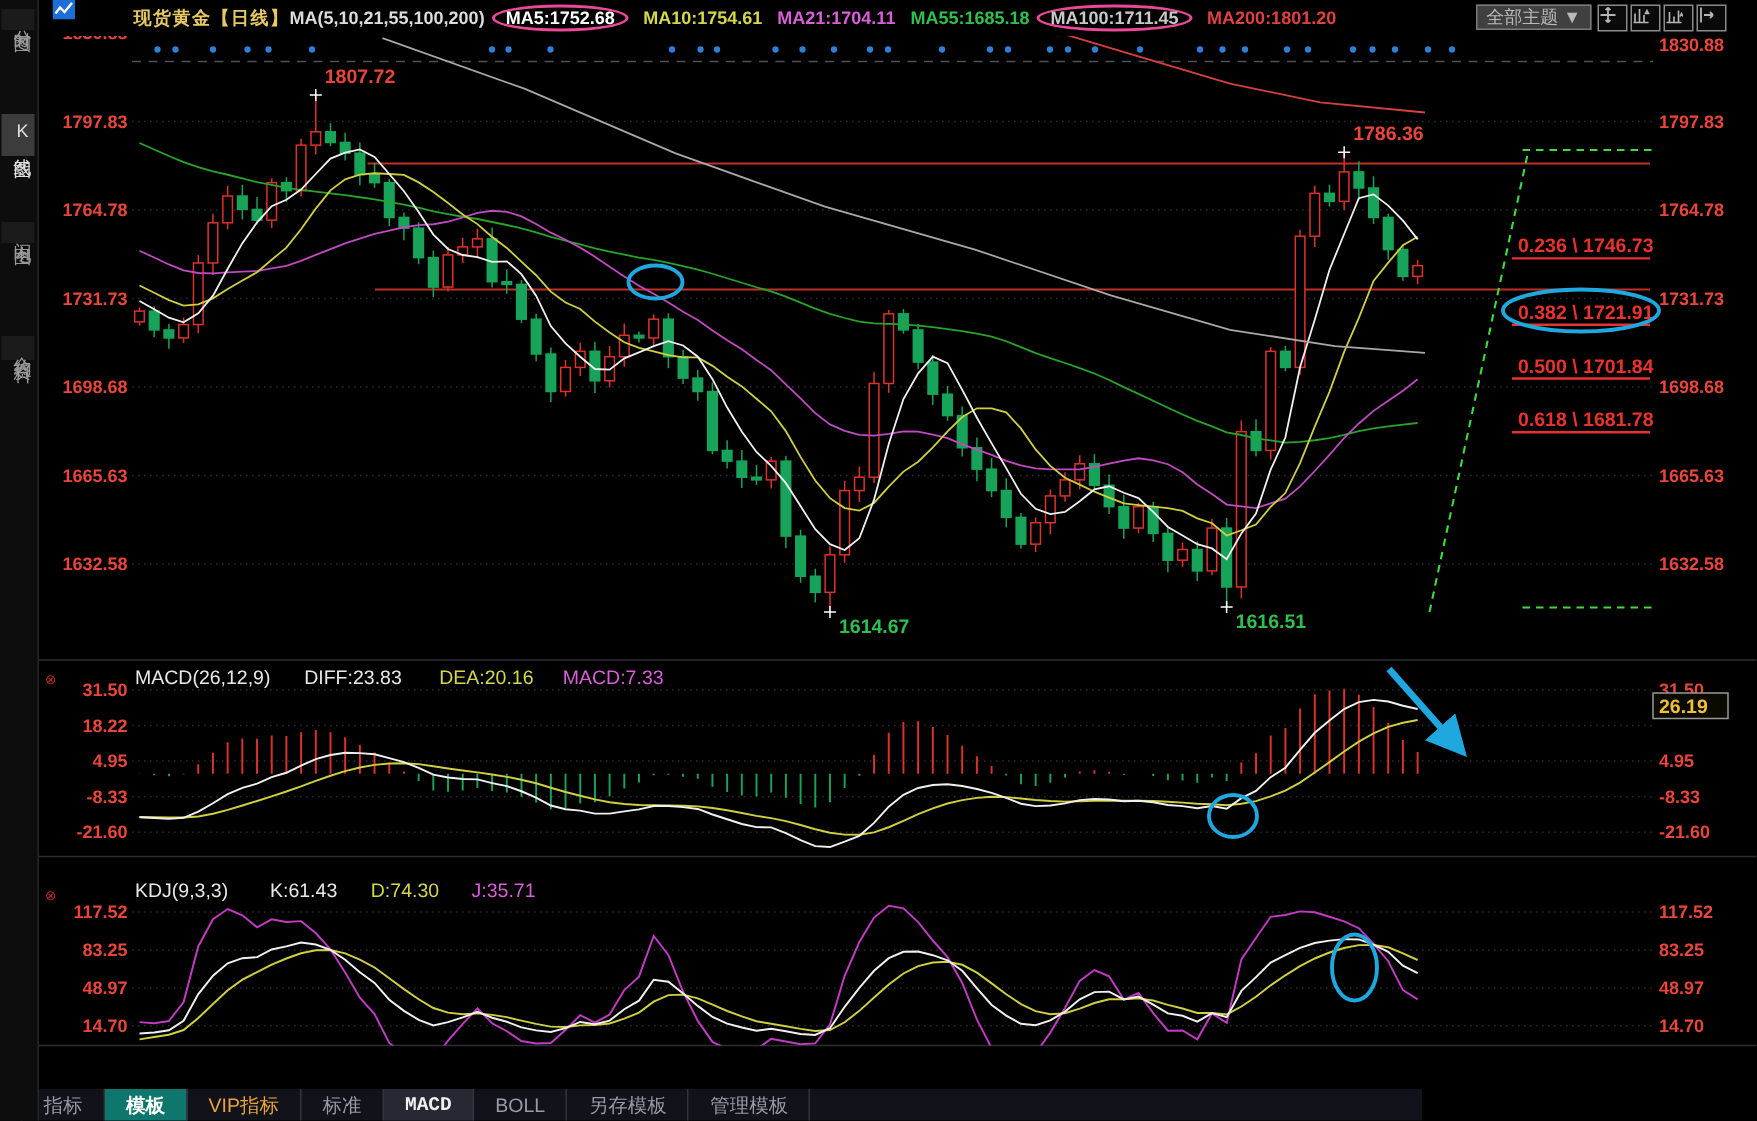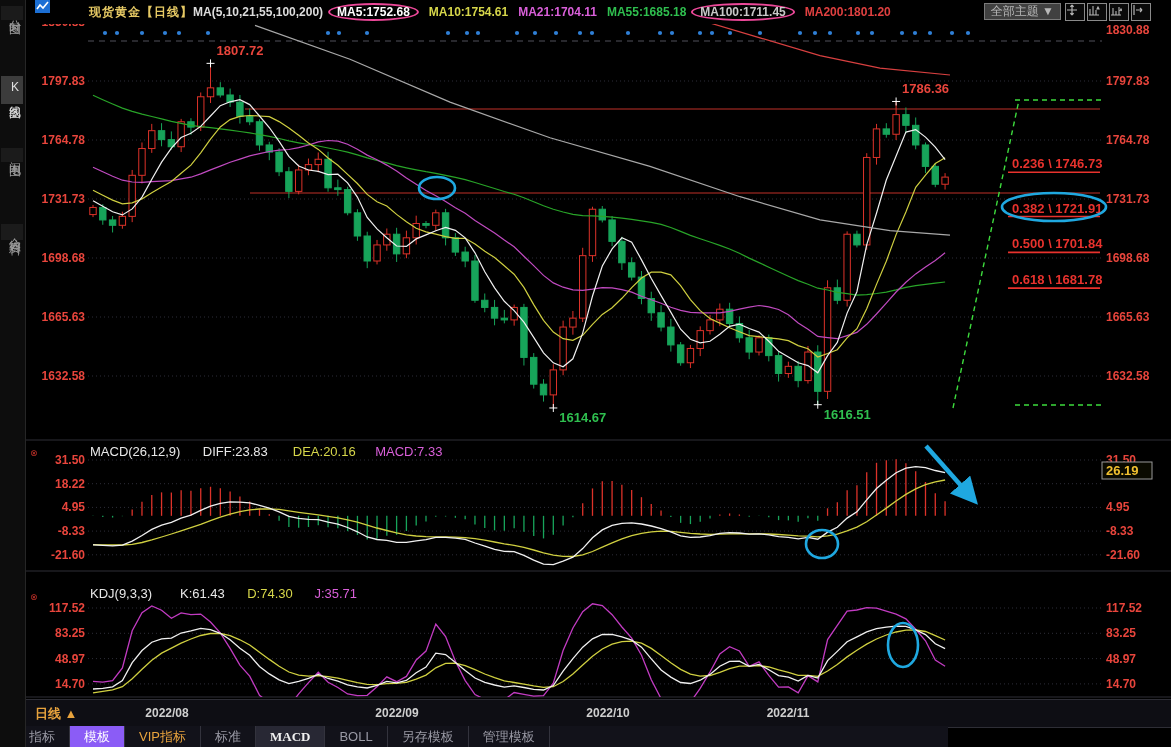--- a/index.html
+++ b/index.html
@@ -28,23 +28,23 @@
   #datebar{position:absolute;left:25px;top:699px;width:1146px;height:27px;background:#0e0e14;
            border-top:1px solid #2e2e36;border-bottom:1px solid #2e2e36;z-index:5;}
   #period{position:absolute;left:10px;top:5px;color:#e8a33d;font-weight:bold;font-size:13px;}
   .month{position:absolute;top:6px;color:#cfcfcf;font-weight:bold;font-size:12px;transform:translateX(-50%);}
   
   #tabbar{position:absolute;left:0px;top:726px;width:948px;height:21px;background:#12121a;
           display:flex;align-items:stretch;z-index:5;font-size:13px;}
   #tab-corner{width:14px;border-right:1px solid #33333d;display:flex;align-items:center;justify-content:center;}
   #tab-corner i{width:7px;height:7px;background:#4a4a55;display:block;}
   .tab{padding:2px 14px;color:#9a9aa5;border-right:1px solid #33333d;display:flex;align-items:center;}
-  .tab.active-light{background:#8b5cf6;color:#fff;font-weight:normal;}
+  .tab.active-light{background:#0f766e;color:#fff;font-weight:bold;}
   .tab.vip{color:#e8a33d;font-weight:normal;}
-  .tab.active-dark{background:#282834;color:#f0f0f0;font-family:Liberation Serif, serif;font-weight:bold;}
+  .tab.active-dark{background:#282834;color:#f0f0f0;font-family:Liberation Mono, monospace;font-weight:bold;}
 </style>
 </head>
 <body>
 
 <div id="stage">
 
   <svg id="chart-svg" width="1171" height="747">
       <defs>
         <clipPath id="clipMain">
           <rect x="88" y="24" width="1014" height="412"></rect>
@@ -496,27 +496,20 @@
       </svg>
   </div>
 
   <div id="sidebar">
       <div class="side-item" style="top: 6px;">分时图</div>
       <div class="side-item sel" style="top: 76px;">K线图</div>
       <div class="side-item" style="top: 148px;">闪电图</div>
       <div class="side-item" style="top: 224px;">合约资料</div>
     </div>
 
-  <div id="datebar">
-    <span id="period">日线 ▲</span>
-  <span class="month" style="left: 142px;">2022/08</span>
-      <span class="month" style="left: 372px;">2022/09</span>
-      <span class="month" style="left: 583px;">2022/10</span>
-      <span class="month" style="left: 763px;">2022/11</span>
-    </div>
 
   <div id="tabbar">
     <span id="tab-corner">
         <i></i>
       </span>
   <span class="tab plain">指标</span>
       <span class="tab active-light">模板</span>
       <span class="tab vip">VIP指标</span>
       <span class="tab plain">标准</span>
       <span class="tab active-dark">MACD</span>

